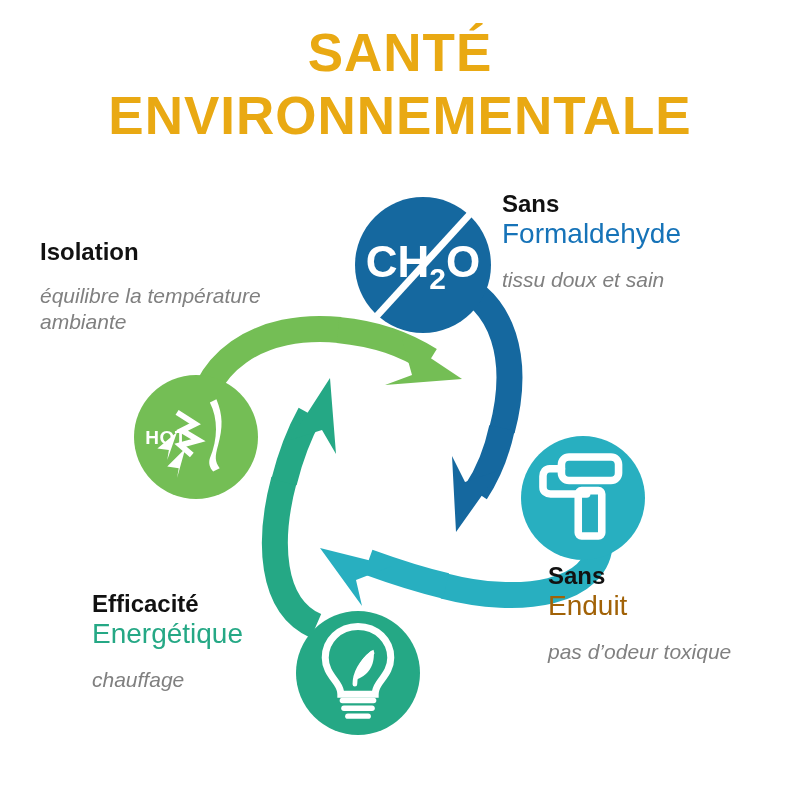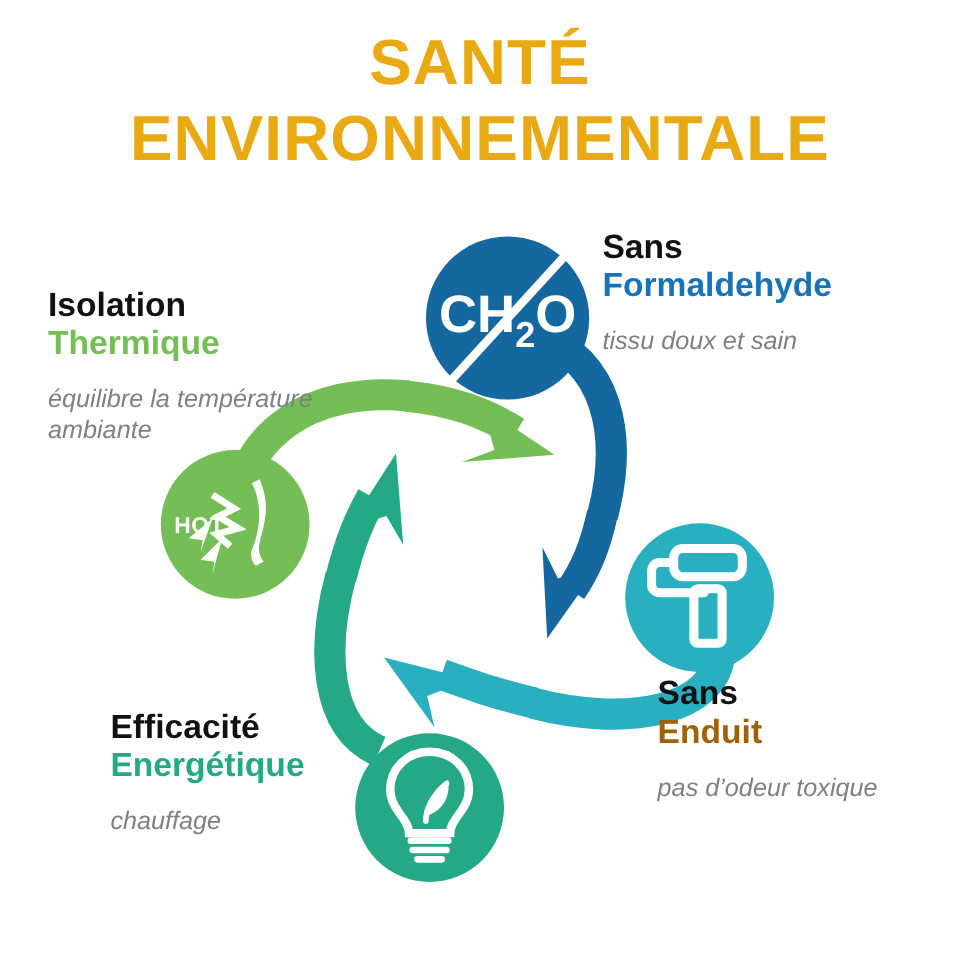--- a/index.html
+++ b/index.html
@@ -18,25 +18,25 @@
     color:#E9A913;
   }
   #title .tline{display:block;}
 
   
   #diagram{position:absolute;left:0;top:0;width:800px;height:800px;}
 
   
   .block{position:absolute;}
   .blk-title{
-    font-weight:bold;font-size:28px;color:#111111;
+    font-weight:bold;font-size:24px;color:#111111;
     line-height:1.16;white-space:nowrap;
   }
   .blk-sub{
-    font-weight:bold;font-size:28px;line-height:1.16;white-space:nowrap;
+    font-weight:normal;font-size:28px;line-height:1.16;white-space:nowrap;
   }
   .blk-desc{
     font-style:italic;font-size:21px;color:#808080;
     line-height:1.25;margin-top:17px;
   }
   .nowrapline{white-space:nowrap;}
 
   #blk-isolation{left:40px;top:238px;text-align:left;}
   #blk-formaldehyde{left:502px;top:190px;text-align:left;}
   #blk-enduit{left:548px;top:562px;text-align:left;}
@@ -132,21 +132,20 @@
       <circle cx="358" cy="673" r="62" fill="#25A885"></circle>
       <g transform="translate(358,667) scale(0.78)">
         <use href="#ico-bulb"></use>
       </g>
     </g>
 
   </svg>
 
   <div class="block" id="blk-isolation">
     <div class="blk-title">Isolation</div>
-    <div class="blk-sub" style="color:#74BE55">Thermique</div>
     <div class="blk-desc">
       <div class="nowrapline">équilibre la température</div>
       <div class="nowrapline">ambiante</div>
     </div>
   </div>
 
   <div class="block" id="blk-formaldehyde">
     <div class="blk-title">Sans</div>
     <div class="blk-sub" style="color:#1673B8">Formaldehyde</div>
     <div class="blk-desc">

